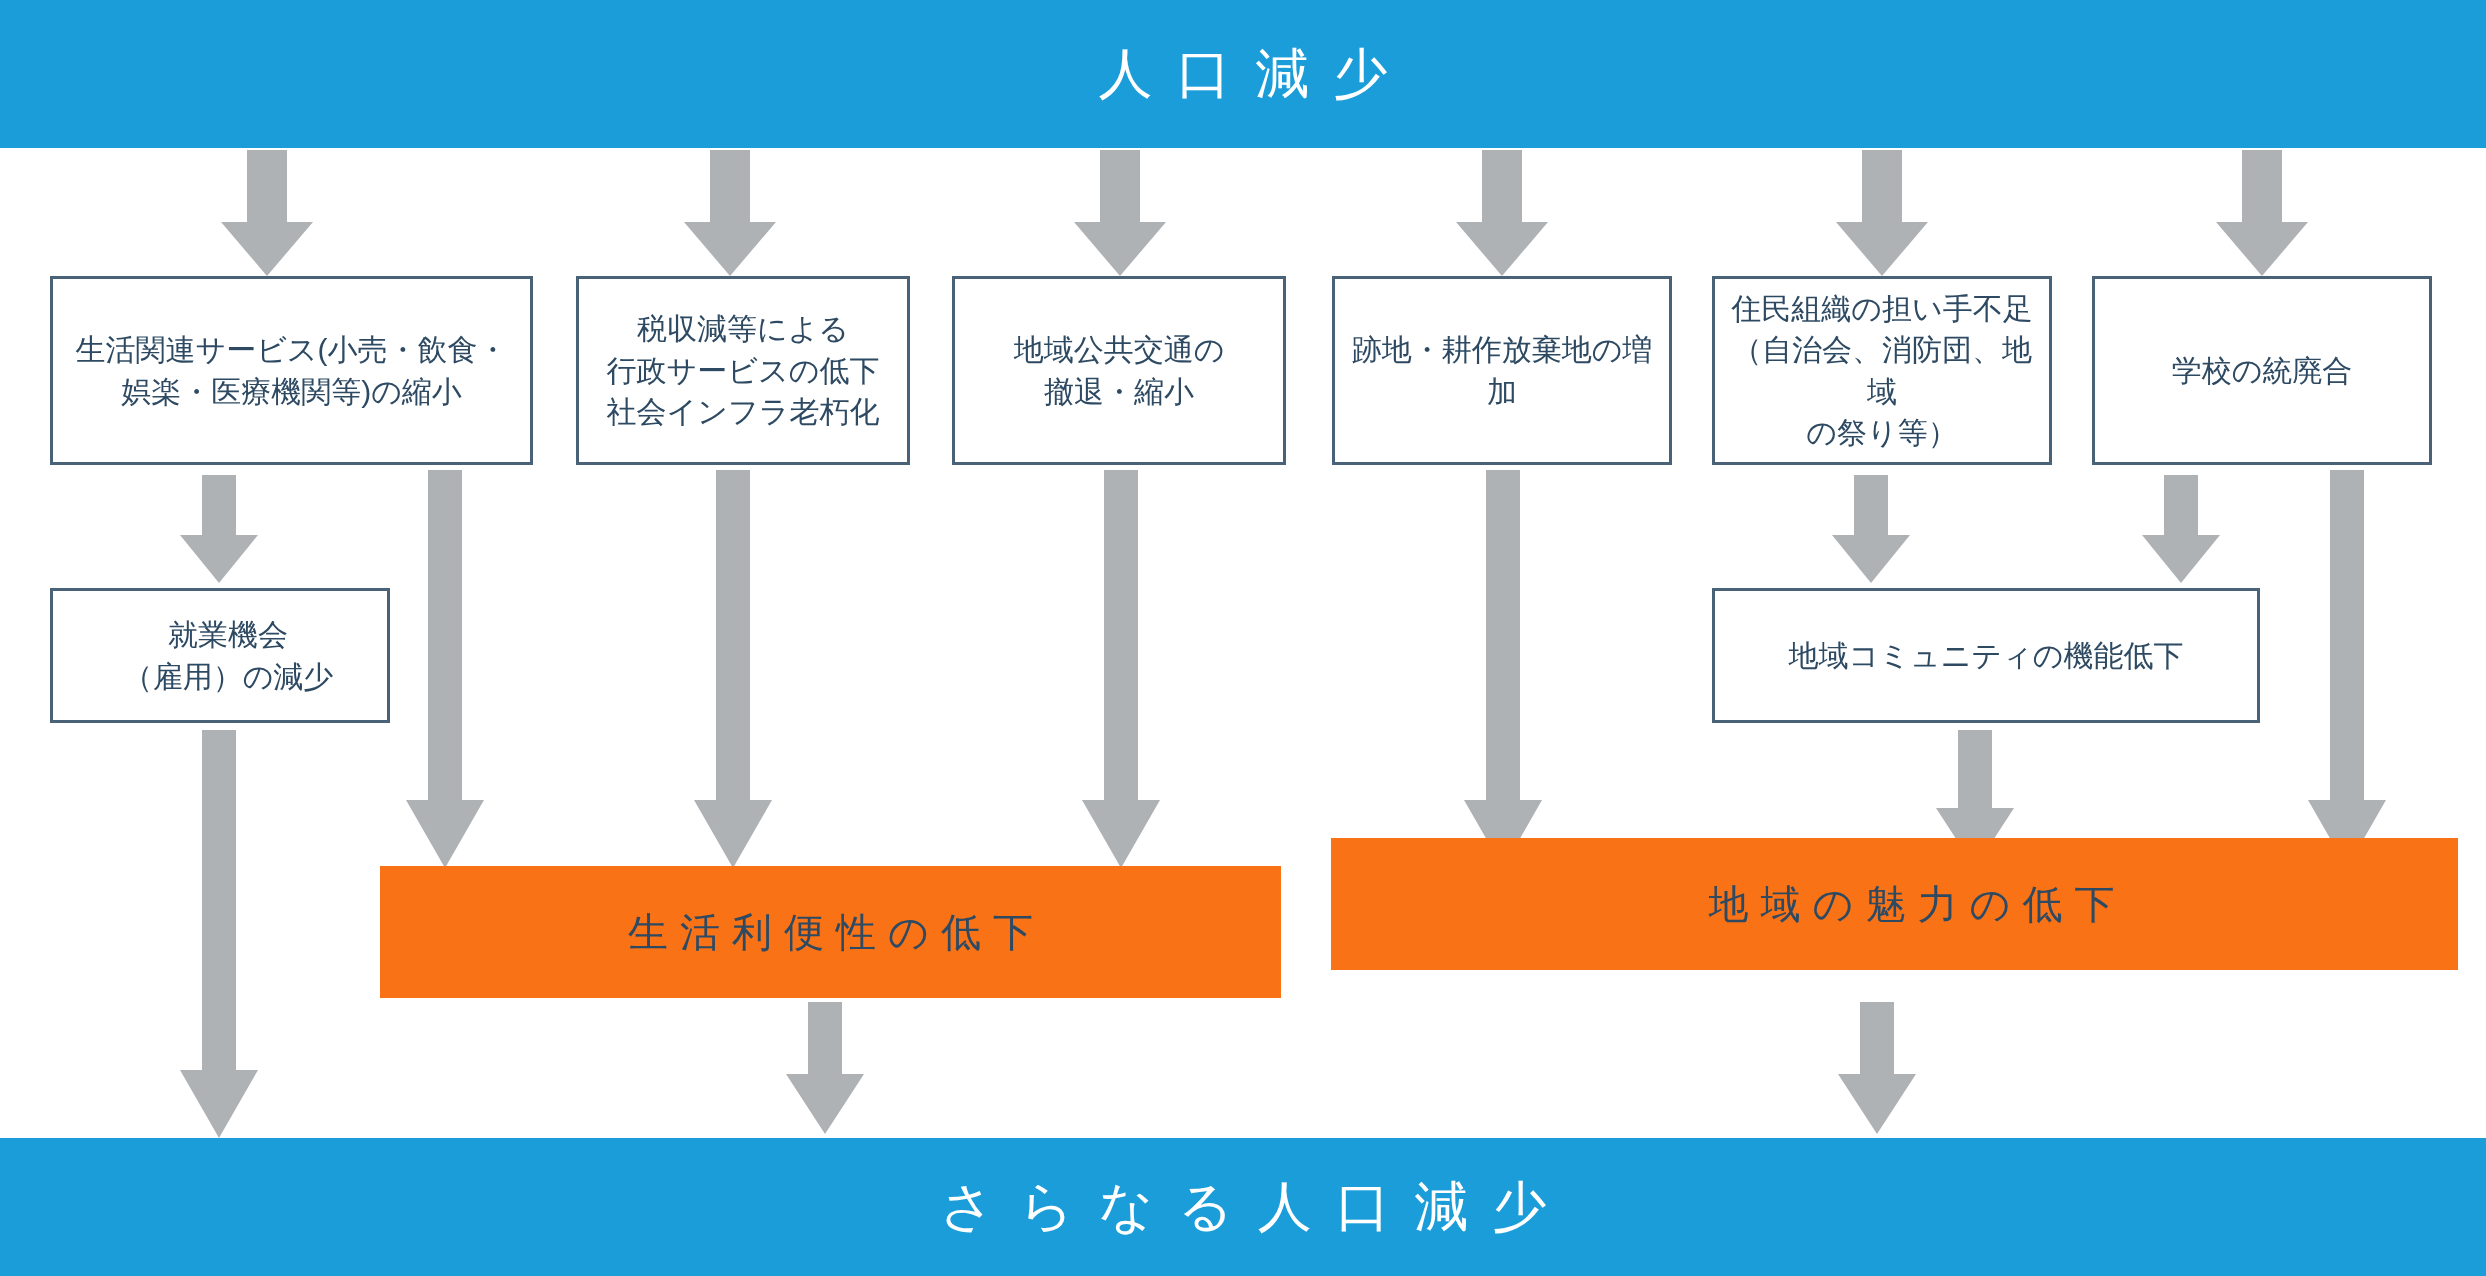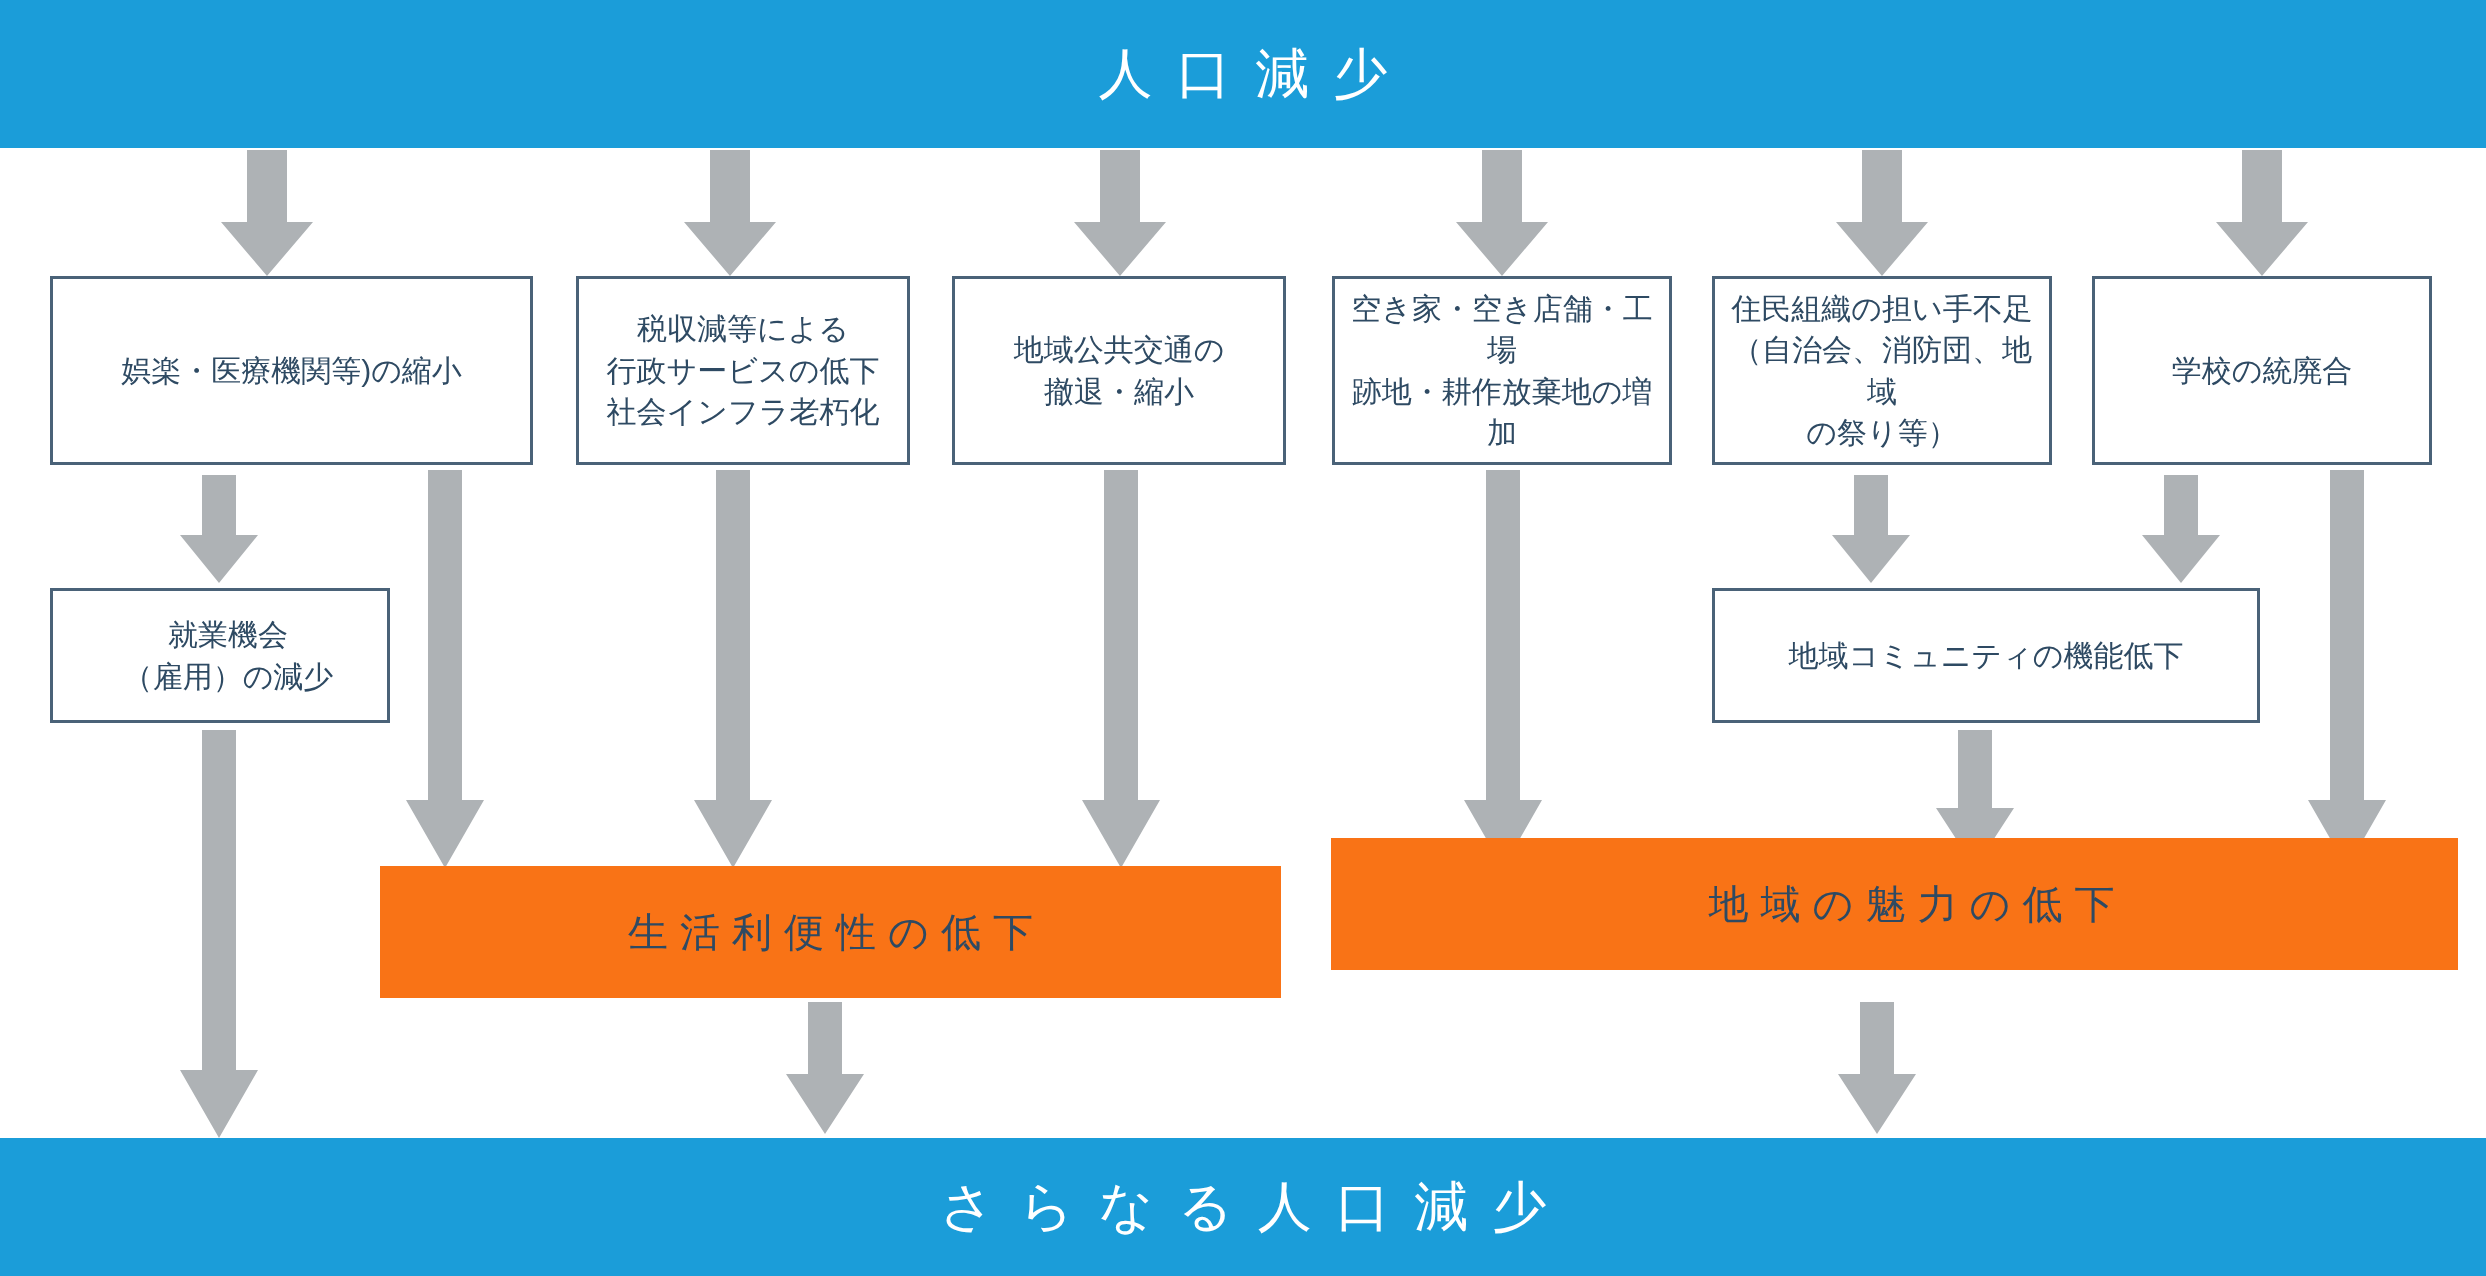--- a/index.html
+++ b/index.html
@@ -80,20 +80,21 @@
       </svg>
   </div>
   <div class="arrow" style="left:2216px;top:150px;width:92px;height:126px;">
     <svg viewBox="0 0 92 126" preserveAspectRatio="none">
         <polygon points="26,0 66,0 66,72 92,72 46,126 0,72 26,72" fill="#aeb2b5"></polygon>
       </svg>
   </div>
 
   <div class="node" id="node-services" style="left:50px;top:276px;width:483px;height:189px;">
     <span class="lines">
+      <span class="txt">生活関連サービス(小売・飲食・</span>
       <span class="txt">娯楽・医療機関等)の縮小</span>
     </span>
   </div>
 
   <div class="node" id="node-tax" style="left:576px;top:276px;width:334px;height:189px;">
     <span class="lines">
       <span class="txt">税収減等による</span>
       <span class="txt">行政サービスの低下</span>
       <span class="txt">社会インフラ老朽化</span>
     </span>
@@ -101,21 +102,20 @@
 
   <div class="node" id="node-transit" style="left:952px;top:276px;width:334px;height:189px;">
     <span class="lines">
       <span class="txt">地域公共交通の</span>
       <span class="txt">撤退・縮小</span>
     </span>
   </div>
 
   <div class="node" id="node-vacant" style="left:1332px;top:276px;width:340px;height:189px;">
     <span class="lines">
-      <span class="txt">空き家・空き店舗・工場</span>
       <span class="txt">跡地・耕作放棄地の増</span>
       <span class="txt">加</span>
     </span>
   </div>
 
   <div class="node" id="node-residents" style="left:1712px;top:276px;width:340px;height:189px;">
     <span class="lines">
       <span class="txt">住民組織の担い手不足</span>
       <span class="txt">（自治会、消防団、地域</span>
       <span class="txt">の祭り等）</span>

